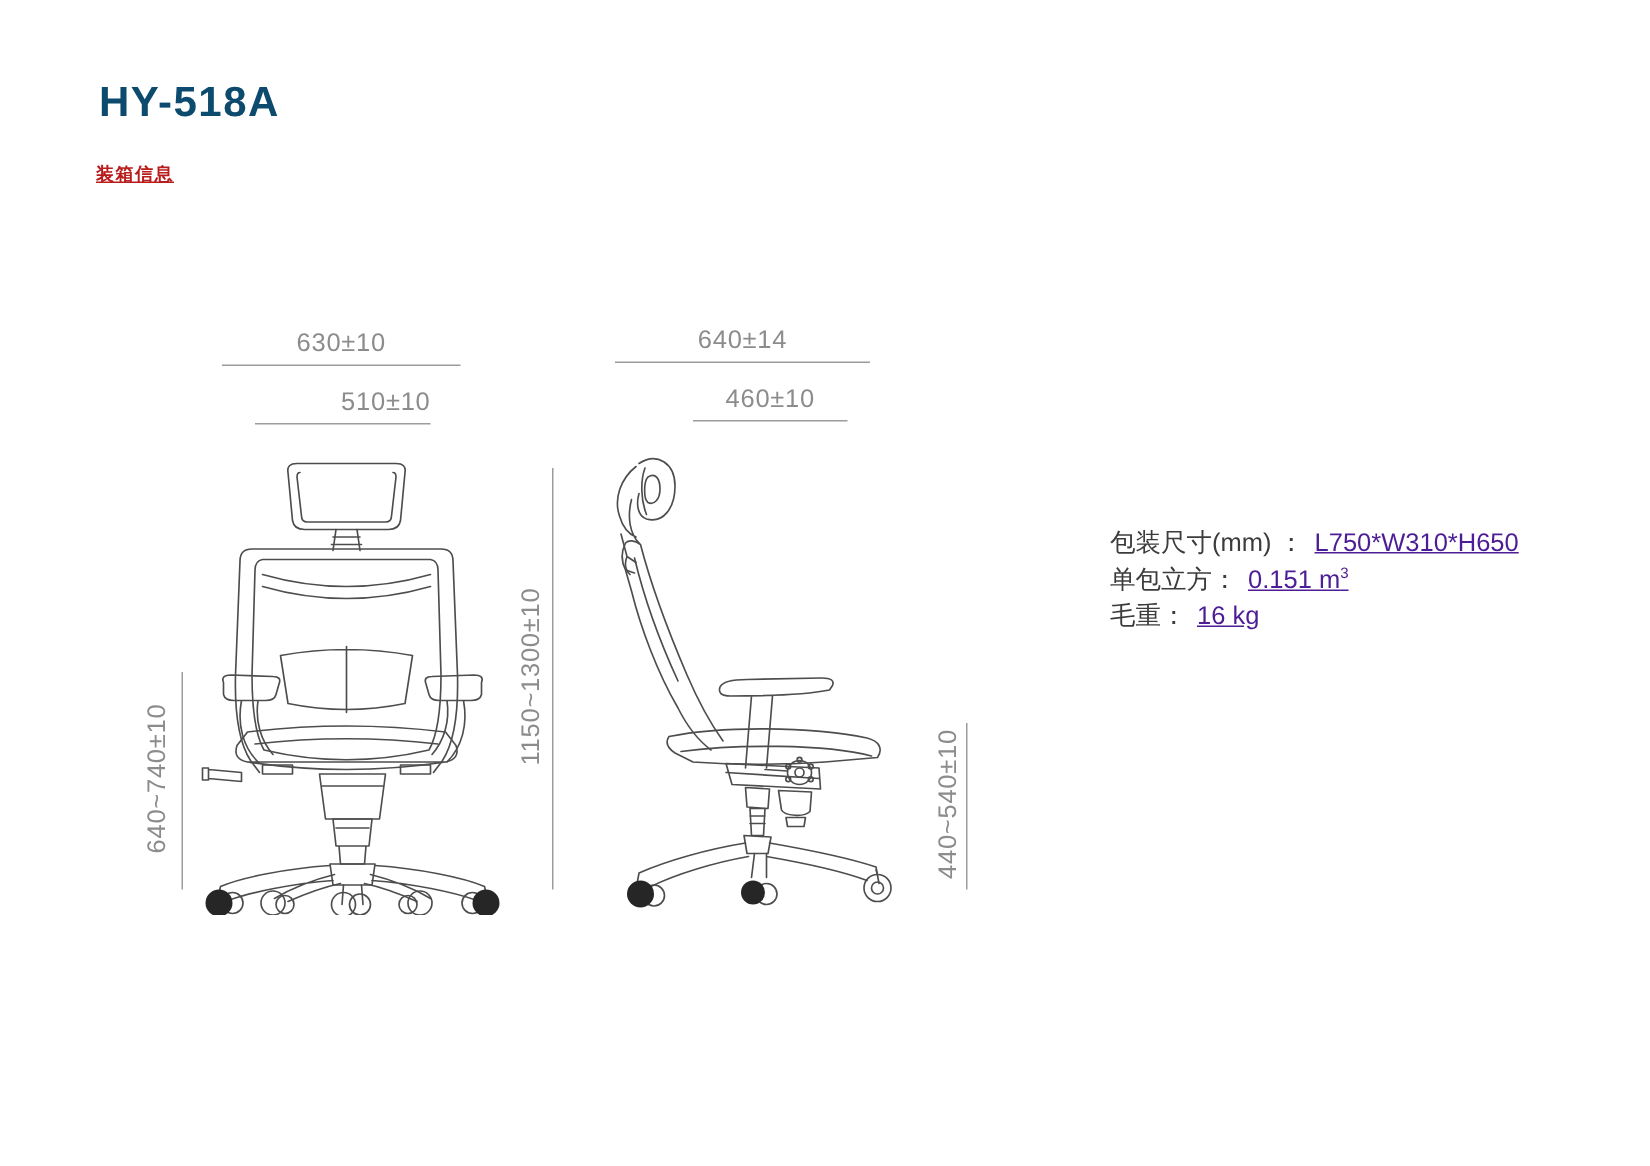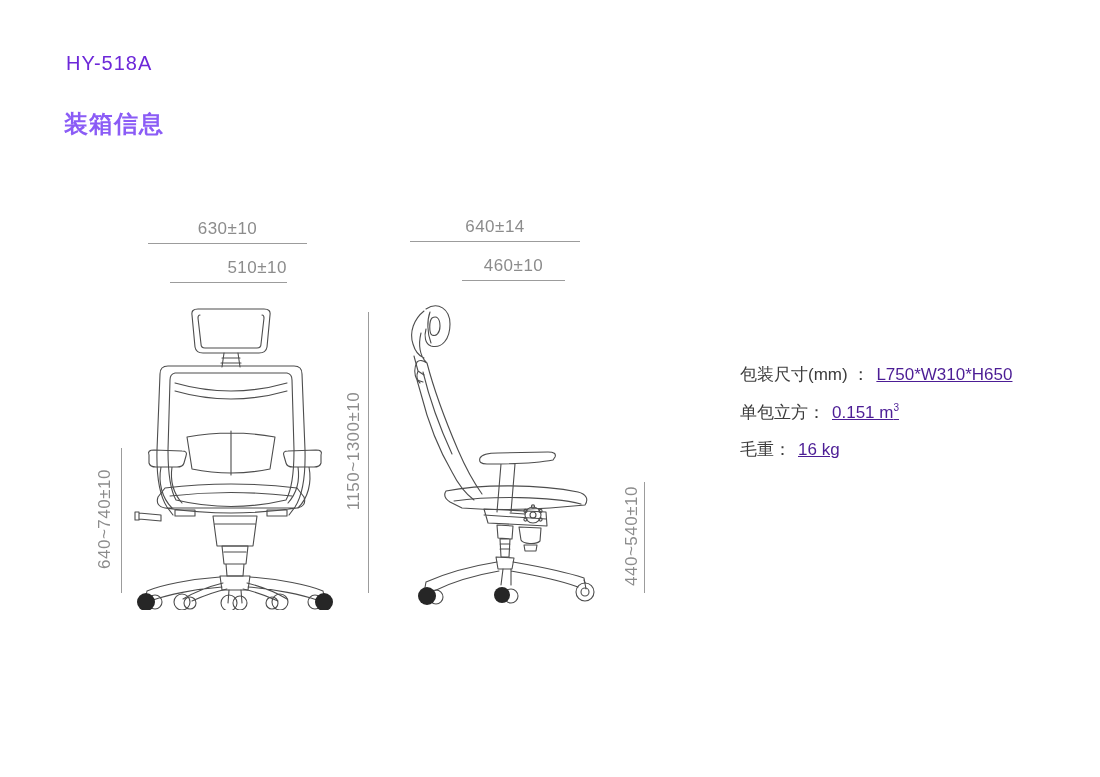--- a/index.html
+++ b/index.html
@@ -1,39 +1,39 @@
 <!DOCTYPE html>
 <html><head>
 <meta charset="utf-8">
 <style>
   html,body{margin:0;padding:0;background:#ffffff;}
   .page{
     position:relative;width:1100px;height:777px;background:#ffffff;
     font-family:"Liberation Sans","DejaVu Sans",sans-serif;overflow:hidden;
   }
   .model-title{
-    position:absolute;left:66px;top:52px;font-size:20px;font-weight:400;
-    color:#6d28d9;letter-spacing:1px;
+    position:absolute;left:66px;top:52px;font-size:28px;font-weight:700;
+    color:#0c4a6e;letter-spacing:1px;
   }
   .section-title{
-    position:absolute;left:64px;top:108px;font-size:24px;font-weight:700;
-    color:#8b5cf6;letter-spacing:1px;
+    position:absolute;left:64px;top:108px;font-size:12px;font-weight:700;
+    color:#b91c1c;letter-spacing:1px;text-decoration:underline;
   }
   .dim-label{
     position:absolute;color:#8c8c8c;font-size:17px;text-align:center;
     letter-spacing:0.5px;white-space:nowrap;
   }
   .dim-label-v{transform:rotate(-90deg);transform-origin:center center;}
   .dim-line-h{position:absolute;height:0;border-top:1px solid #9c9c9c;}
   .dim-line-v{position:absolute;width:0;border-left:1px solid #9c9c9c;}
   .drawing{position:absolute;}
   .specs{
     position:absolute;left:740px;top:350px;font-size:17px;color:#3c3c3c;
   }
-  .spec-row{display:flex;align-items:flex-start;line-height:24.5px;white-space:nowrap;margin-top:13px;}
+  .spec-row{display:flex;align-items:flex-start;line-height:24.5px;white-space:nowrap;}
   .spec-label{color:#3c3c3c;}
   .spec-value{margin-left:7px;color:#4c1d95;text-decoration:underline;}
   .spec-value sup{font-size:10px;vertical-align:super;line-height:0;}
 </style>
 </head>
 <body>
 
 <div class="page">
 
   <div class="model-title">HY-518A</div>

